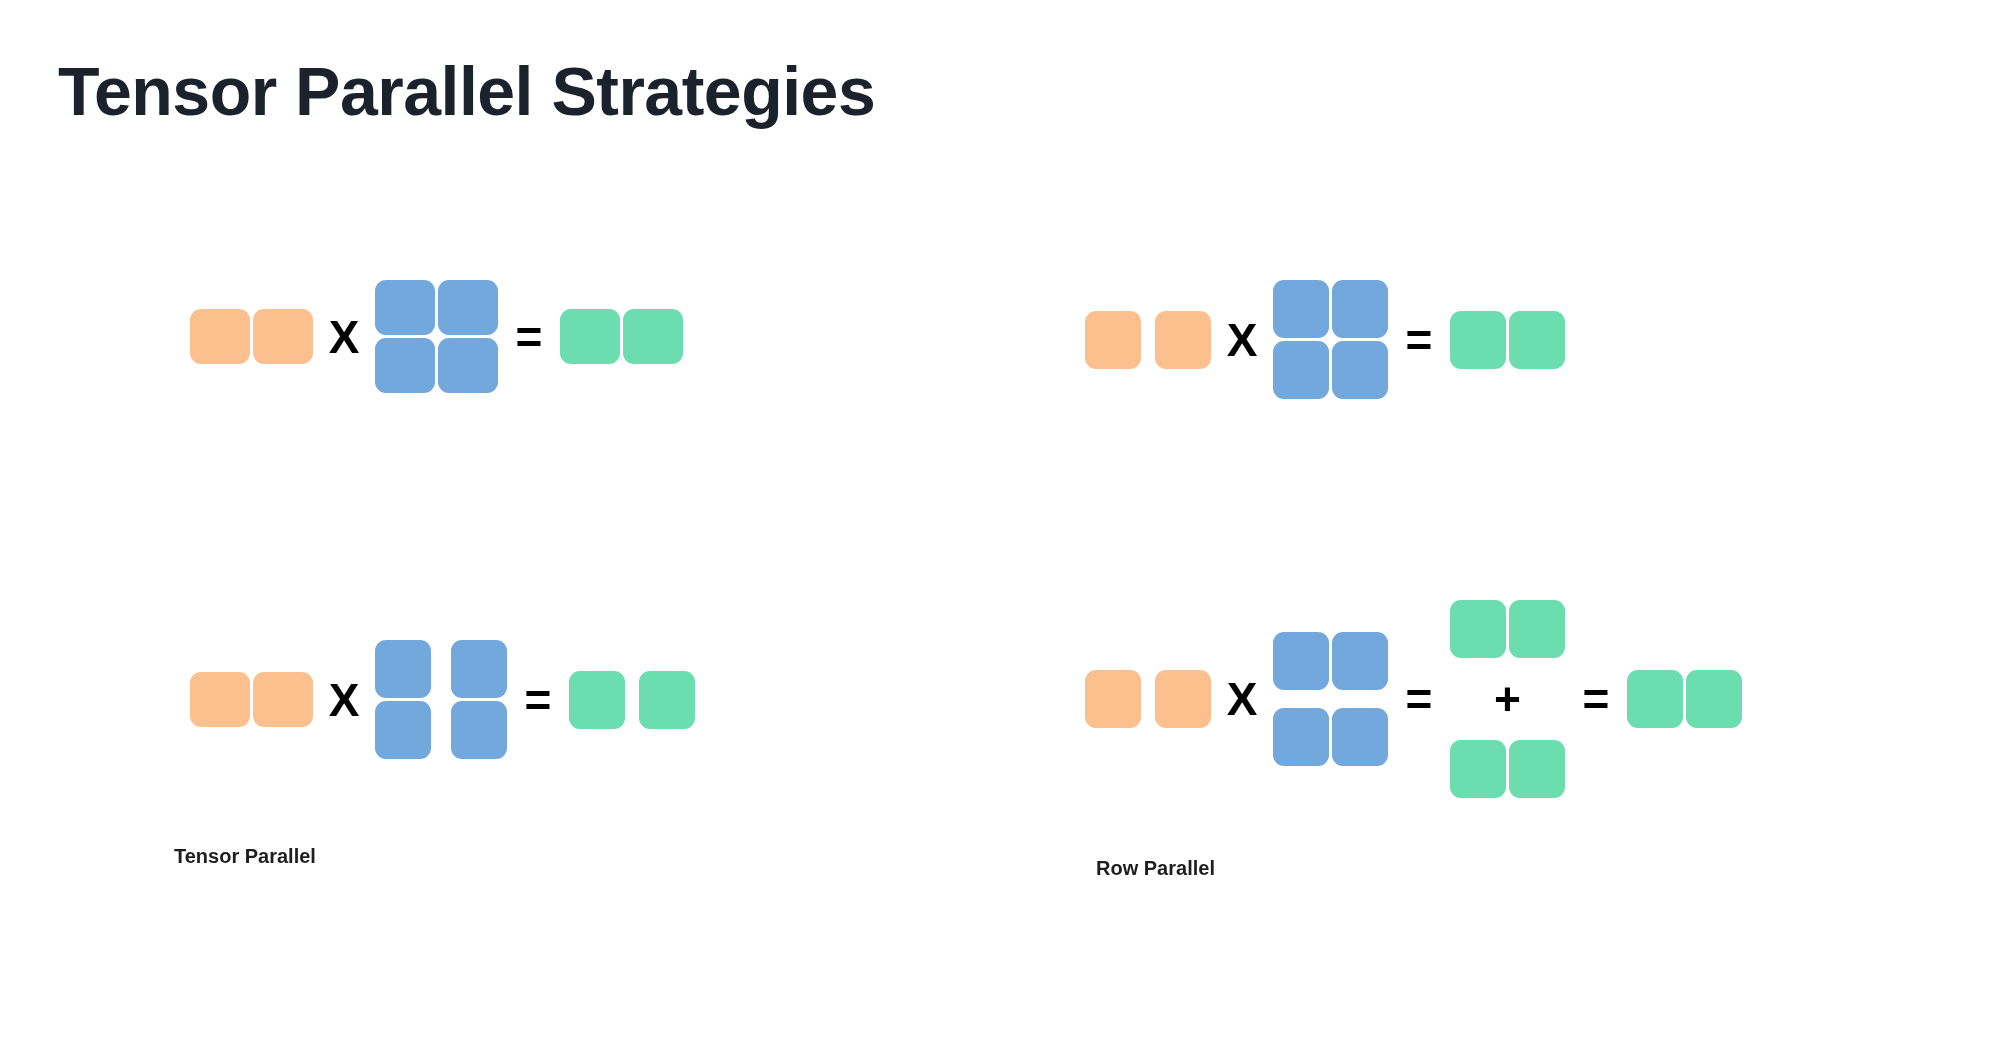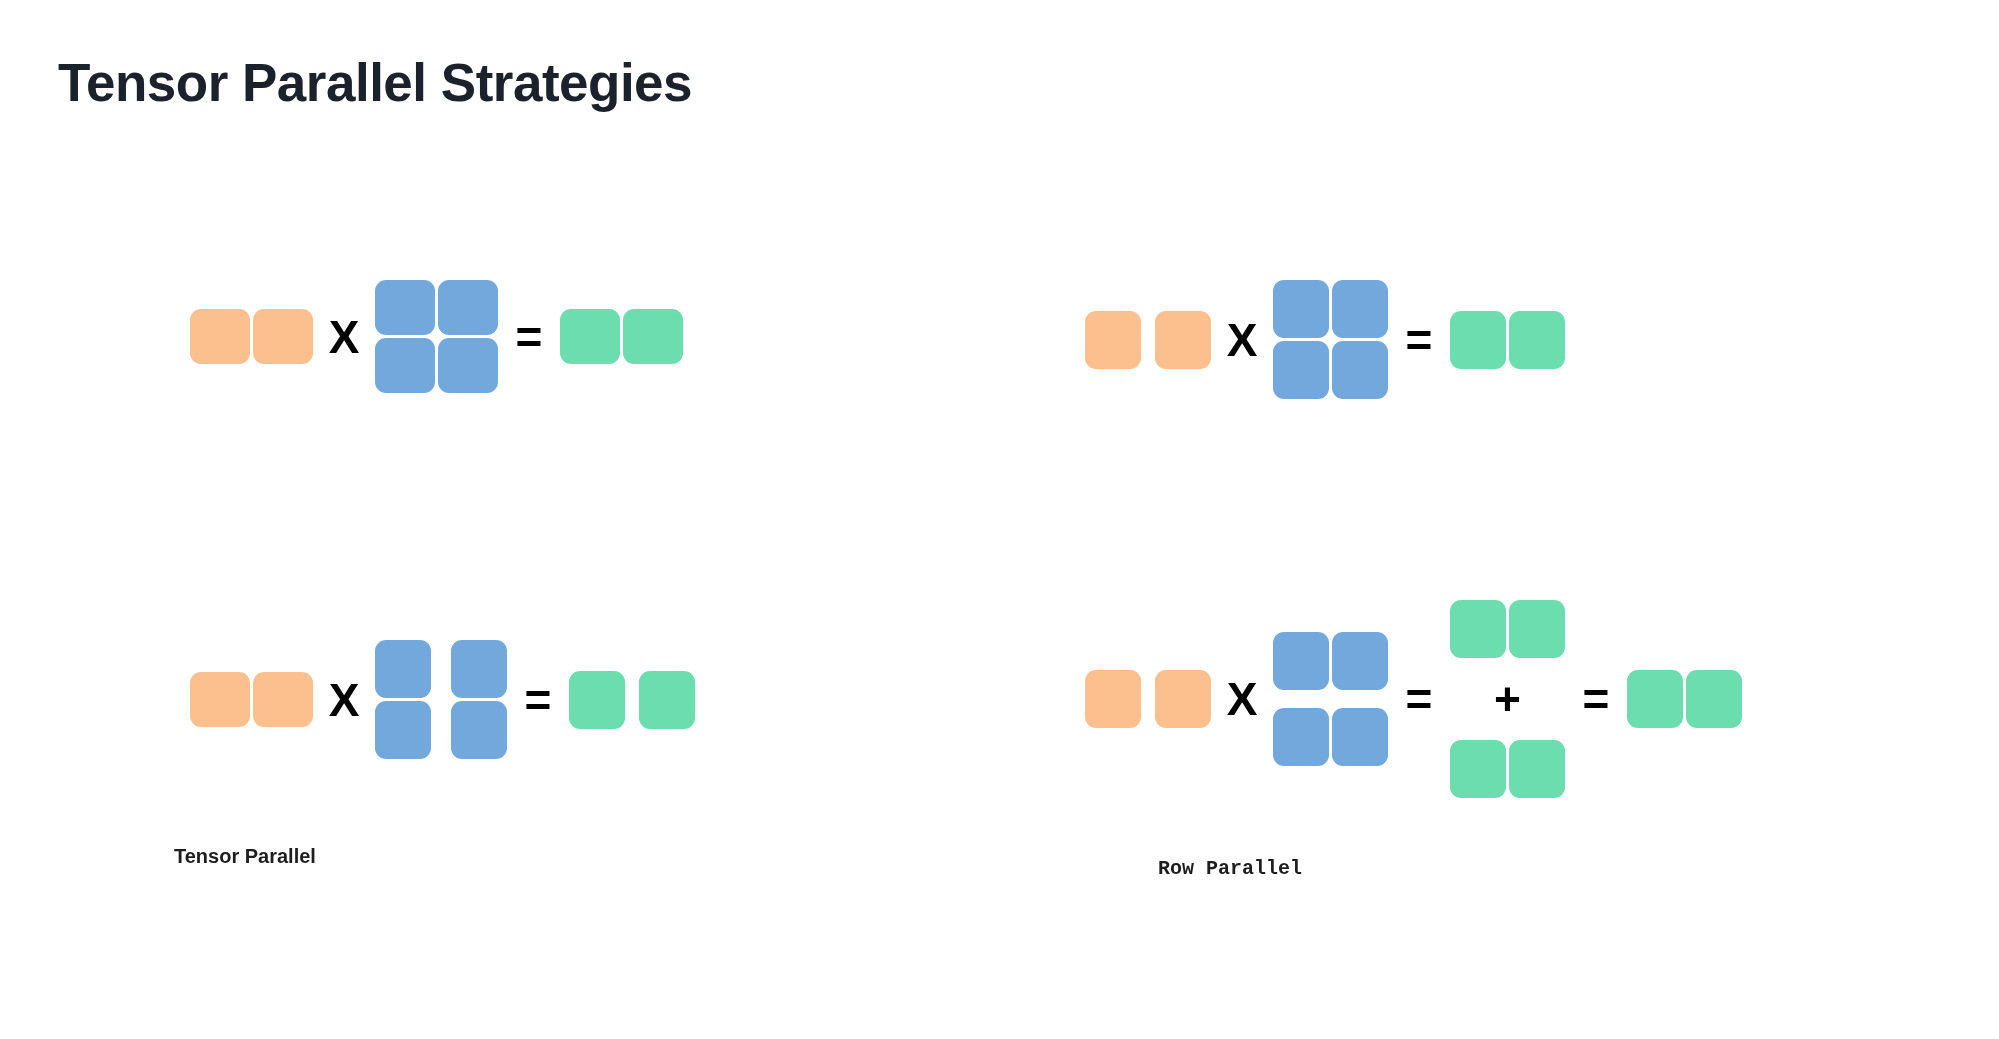--- a/index.html
+++ b/index.html
@@ -13,21 +13,21 @@
     position: relative;
     font-family: "Liberation Sans", sans-serif;
     overflow: hidden;
   }
 
   
   .page-title {
     position: absolute;
     left: 58px;
     top: 52px;
-    font-size: 53px;
+    font-size: 68px;
     font-weight: bold;
     letter-spacing: -0.5px;
     color: #1b222c;
     white-space: nowrap;
   }
 
   
   .panel {
     position: absolute;
     display: flex;
@@ -234,13 +234,13 @@
   </div>
 
   <div class="op op-eq">=</div>
 
   <div class="vec-tight">
     <div class="cell cell-green c-56x58"></div>
     <div class="cell cell-green c-56x58"></div>
   </div>
 </div>
 
-<div class="panel-label" style="left: 1158px; top: 857px; font-family: Liberation Mono, monospace;">Row Parallel</div>
+<div class="panel-label" style="left: 1096px; top: 857px;">Row Parallel</div>
 
 </body></html>

